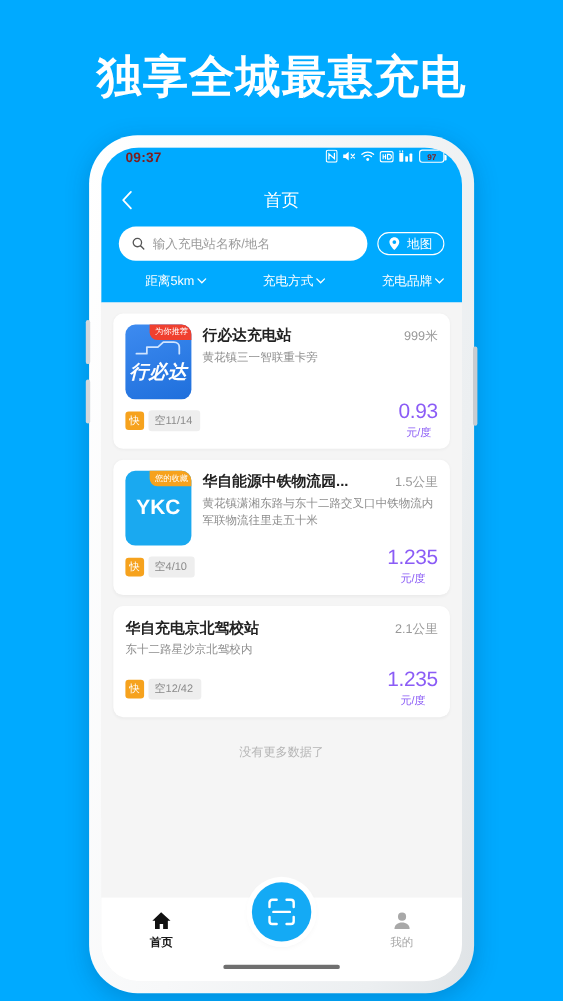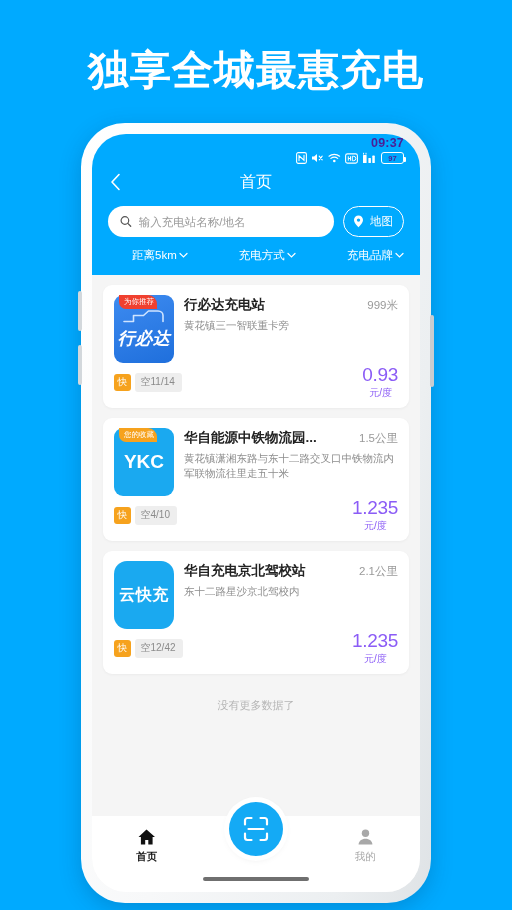--- a/index.html
+++ b/index.html
@@ -42,25 +42,24 @@
     border-radius: 34px;
     overflow: hidden;
   }
 
   
   .top-blue {
     background: #00AAFF;
     padding: 0 0 10px 0;
   }
   .status-bar {
-    height: 30px; display: flex; align-items: flex-end;
+    height: 30px; display: flex; align-items: flex-start;
     justify-content: space-between;
     padding: 2px 16px 0 22px;
-    color: #4c1d95;
-    flex-direction: column;
+    color: #7f1d1d;
   }
   .status-time { font-size: 12.5px; font-weight: 600; letter-spacing: .2px; }
   .status-icons { display: flex; align-items: center; gap: 4px; }
   .sicon { display: block; }
   .battery {
     display: inline-flex; align-items: center; justify-content: center;
     width: 23px; height: 12px; border: 1.2px solid #ffffff;
     border-radius: 3px; font-size: 7.5px; font-weight: bold;
     margin-left: 1px; position: relative;
   }
@@ -91,21 +90,21 @@
     flex: 1; height: 31px; background: #ffffff; border-radius: 16px;
     display: flex; align-items: center; padding: 0 12px; gap: 7px;
   }
   .search-input {
     border: none; outline: none; background: transparent;
     font-size: 11.5px; color: #333; width: 100%;
     font-family: inherit;
   }
   .search-input::placeholder { color: #9a9a9a; }
   .map-btn {
-    height: 31px; border: 1.3px solid #ffffff; border-radius: 16px;
+    height: 21px; border: 1.3px solid #ffffff; border-radius: 16px;
     display: flex; align-items: center; gap: 4px;
     padding: 0 10px 0 7px; cursor: pointer;
   }
   .map-btn-label { font-size: 11.5px; color: #ffffff; }
 
   .filter-row {
     display: flex; padding: 11px 16px 2px 16px;
     justify-content: space-between;
   }
   .filter-item {
@@ -136,21 +135,21 @@
   .logo.l2 { background: #1aa9f0; }
   .logo.l3 { background: #1aa9f0; border-radius: 13px; }
   .logo-truck {
     position: absolute; top: 13px; left: 8px; width: 44px; height: 16px;
   }
   .logo-cn {
     font-size: 17px; font-weight: bold; font-style: italic;
     position: relative; top: 9px;
   }
   .corner-badge {
-    position: absolute; right: 17px; top: 0;
+    position: absolute; right: 0; top: 0;
     font-size: 7.5px; color: #ffffff; font-weight: 500;
     padding: 1.5px 3px 2px 5px;
     border-radius: 0 9px 0 7px;
     white-space: nowrap;
   }
   .badge-red { background: #f0402f; }
   .badge-orange { background: #f6a21d; }
 
   .card-info { flex: 1; min-width: 0; padding-top: 1px; }
   .title-row {
@@ -365,25 +364,20 @@
           </div>
           <div class="price">
             <span class="price-num">1.235</span>
             <span class="price-unit">元/度</span>
           </div>
         </div>
       </div>
 
       <div class="card">
         <div class="card-top">
-          <div class="logo-wrap">
-            <div class="logo l3">
-              <span style="font-size:16px;">云快充</span>
-            </div>
-          </div>
           <div class="card-info">
             <div class="title-row">
               <div class="station-name">华自充电京北驾校站</div>
               <div class="station-dist">2.1公里</div>
             </div>
             <div class="station-addr">东十二路星沙京北驾校内</div>
           </div>
         </div>
         <div class="card-bottom">
           <div class="tags">

